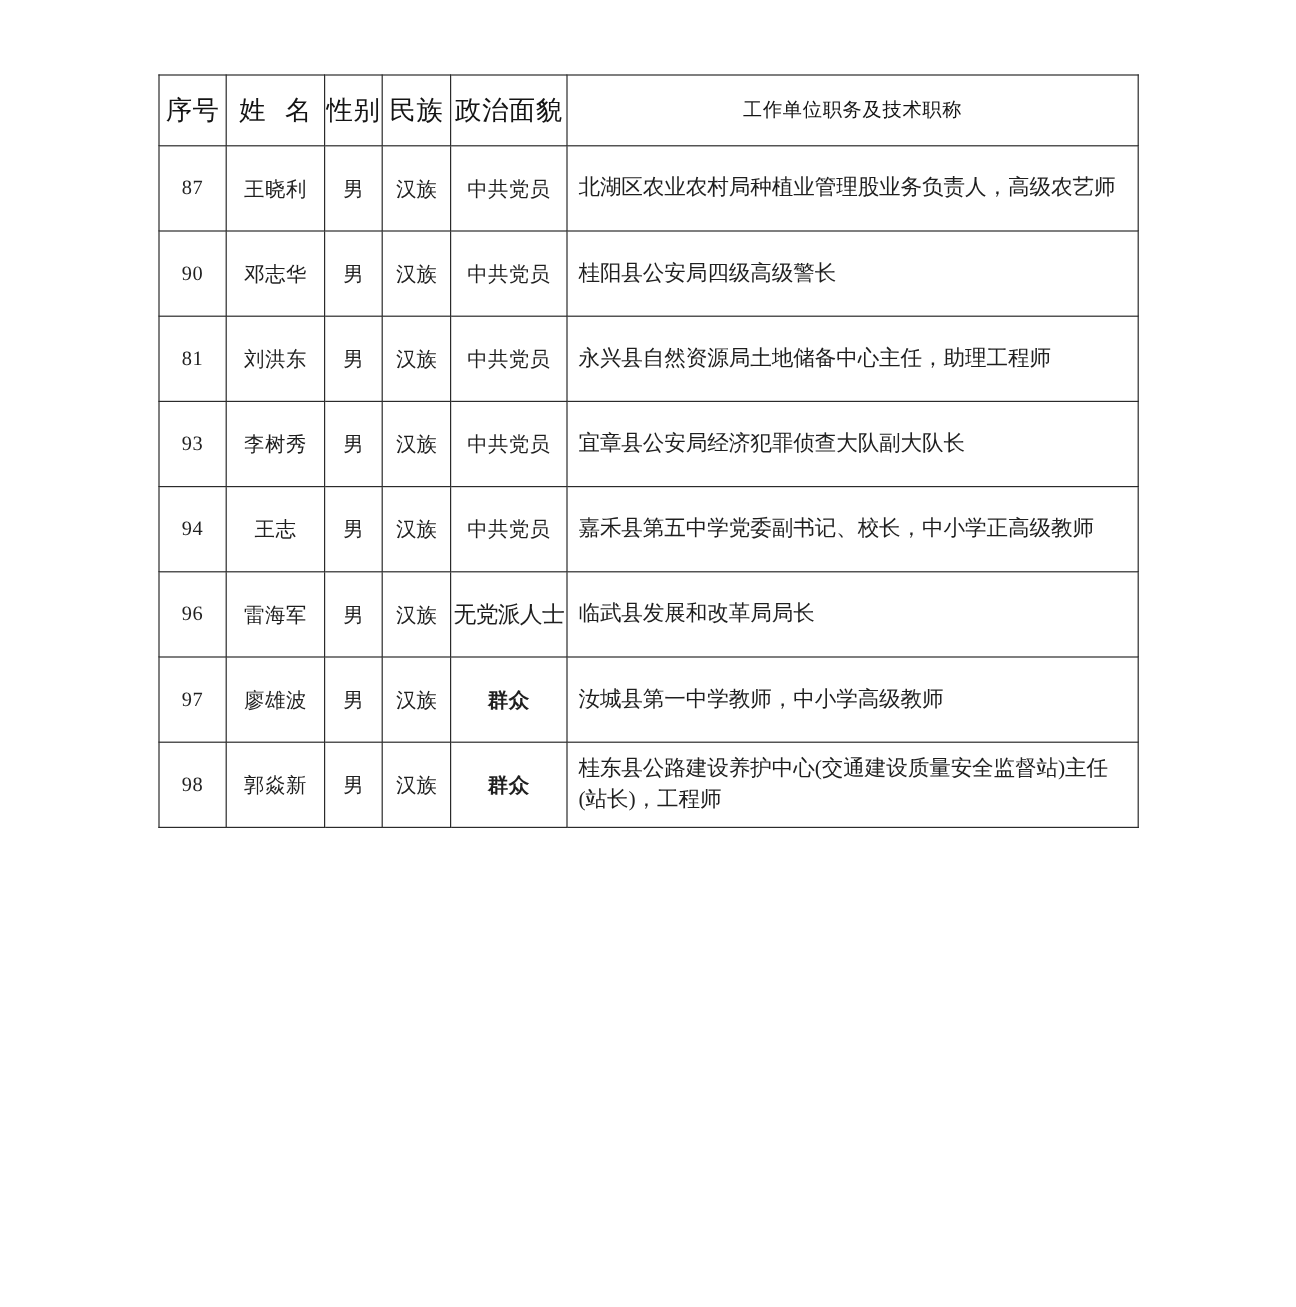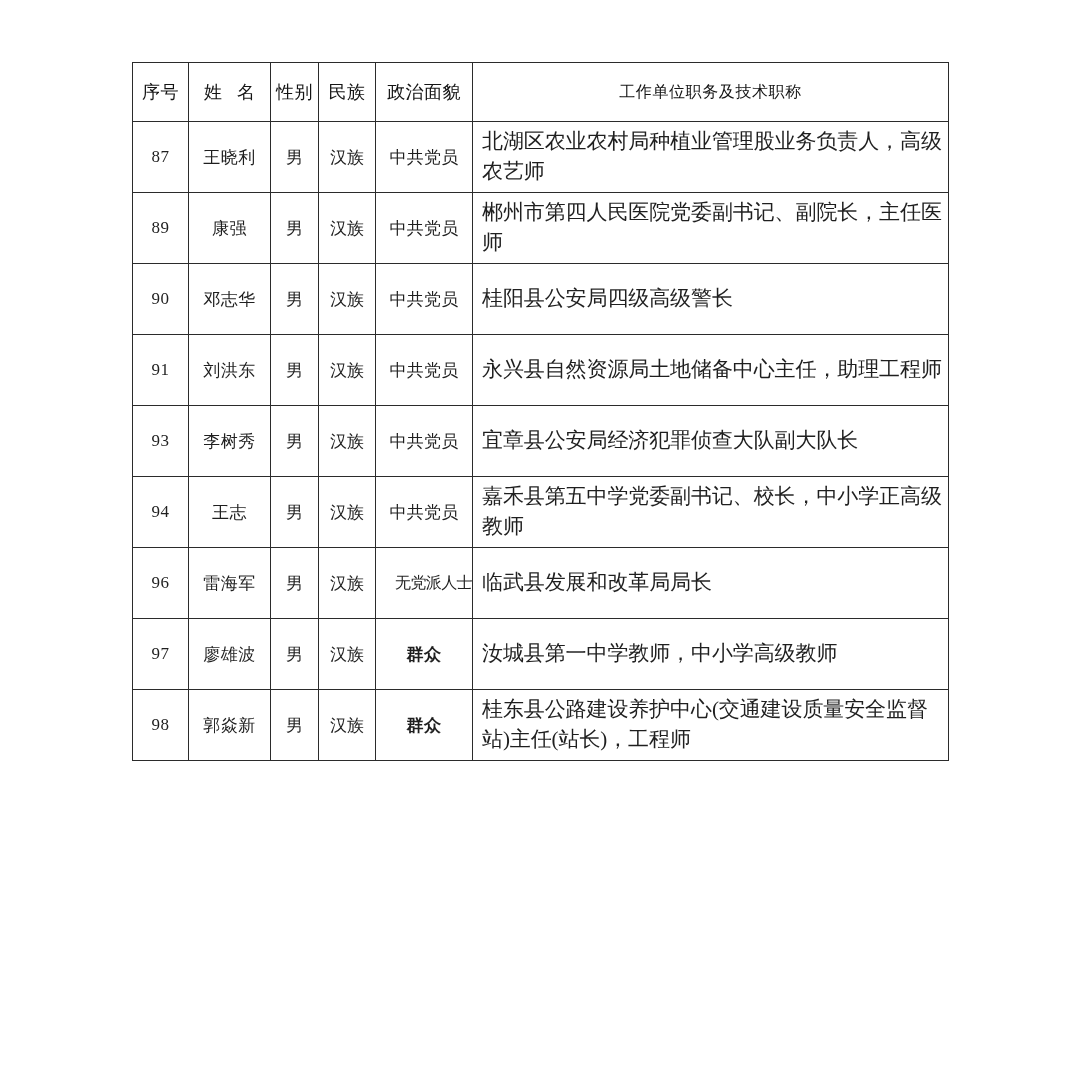--- a/index.html
+++ b/index.html
@@ -43,21 +43,21 @@
   col.c-gender { width: 48px; }
   col.c-ethnic { width: 57px; }
   col.c-party  { width: 97px; }
   col.c-post   { width: 476px; }
 
   thead th {
     height: 58px;
     text-align: center;
     font-family: "Liberation Sans", "DejaVu Sans", sans-serif;
     font-weight: bold;
-    font-size: 18px;
+    font-size: 22px;
     letter-spacing: 0.4px;
     color: #141414;
     white-space: nowrap;
   }
   thead th.h-name {
     letter-spacing: 5px;
     text-indent: 5px;
   }
   thead th.h-post {
     font-size: 16px;
@@ -79,35 +79,34 @@
     letter-spacing: 0.5px;
   }
   td.cell-name {
     letter-spacing: 0.5px;
   }
   td.cell-party {
     letter-spacing: 0.3px;
   }
   
   td.cell-party.fit {
-    font-size: 16px;
+    font-size: 19px;
     letter-spacing: -0.6px;
-    text-align: right;
   }
   
   td.cell-party.heavy {
     font-weight: bold;
     letter-spacing: 0.5px;
     text-align: center;
   }
   td.cell-post {
     text-align: left;
     padding: 0 6px 0 9px;
     line-height: 1.42;
-    font-size: 21px;
+    font-size: 18px;
     letter-spacing: -0.1px;
     word-break: break-all;
   }
 </style>
 </head>
 <body>
 
 <div class="page">
   <table class="roster-table">
     <colgroup>
@@ -131,37 +130,29 @@
     <tbody id="roster-body">
         <tr>
           <td class="cell-center cell-seq">87</td>
           <td class="cell-center cell-name">王晓利</td>
           <td class="cell-center">男</td>
           <td class="cell-center">汉族</td>
           <td class="cell-center cell-party">中共党员</td>
           <td class="cell-post">北湖区农业农村局种植业管理股业务负责人，高级农艺师</td>
         </tr>
         <tr>
-          <td class="cell-center cell-seq">89</td>
-          <td class="cell-center cell-name">康强</td>
-          <td class="cell-center">男</td>
-          <td class="cell-center">汉族</td>
-          <td class="cell-center cell-party">中共党员</td>
-          <td class="cell-post">郴州市第四人民医院党委副书记、副院长，主任医师</td>
-        </tr>
-        <tr>
           <td class="cell-center cell-seq">90</td>
           <td class="cell-center cell-name">邓志华</td>
           <td class="cell-center">男</td>
           <td class="cell-center">汉族</td>
           <td class="cell-center cell-party">中共党员</td>
           <td class="cell-post">桂阳县公安局四级高级警长</td>
         </tr>
         <tr>
-          <td class="cell-center cell-seq">91</td>
+          <td class="cell-center cell-seq">81</td>
           <td class="cell-center cell-name">刘洪东</td>
           <td class="cell-center">男</td>
           <td class="cell-center">汉族</td>
           <td class="cell-center cell-party">中共党员</td>
           <td class="cell-post">永兴县自然资源局土地储备中心主任，助理工程师</td>
         </tr>
         <tr>
           <td class="cell-center cell-seq">93</td>
           <td class="cell-center cell-name">李树秀</td>
           <td class="cell-center">男</td>

